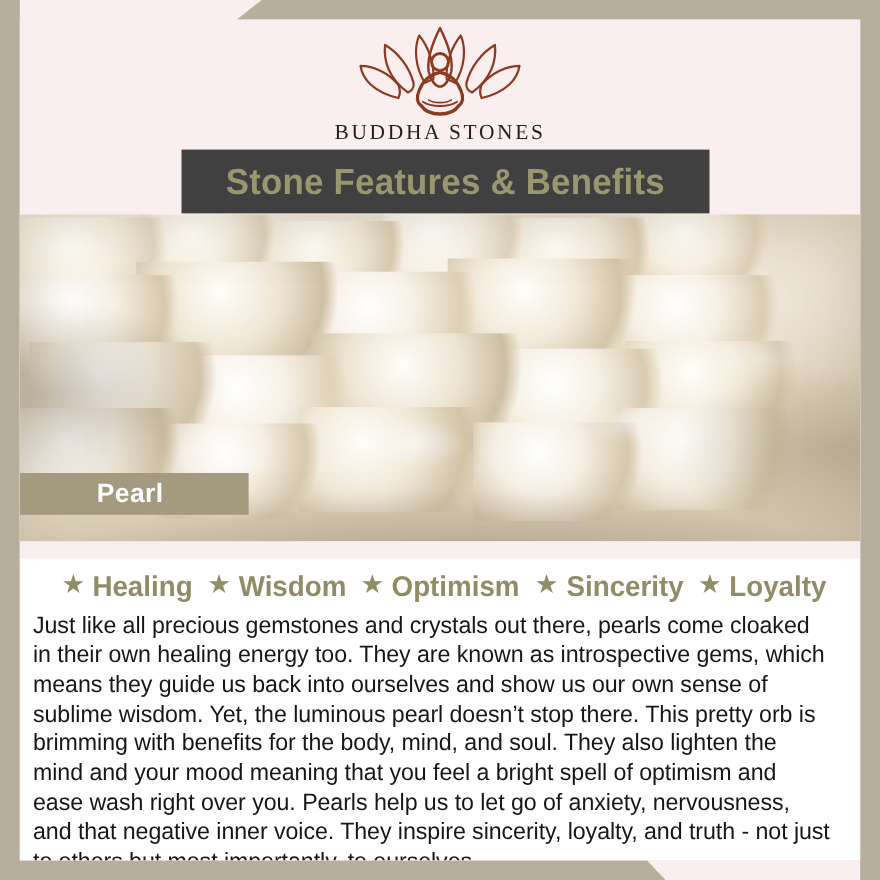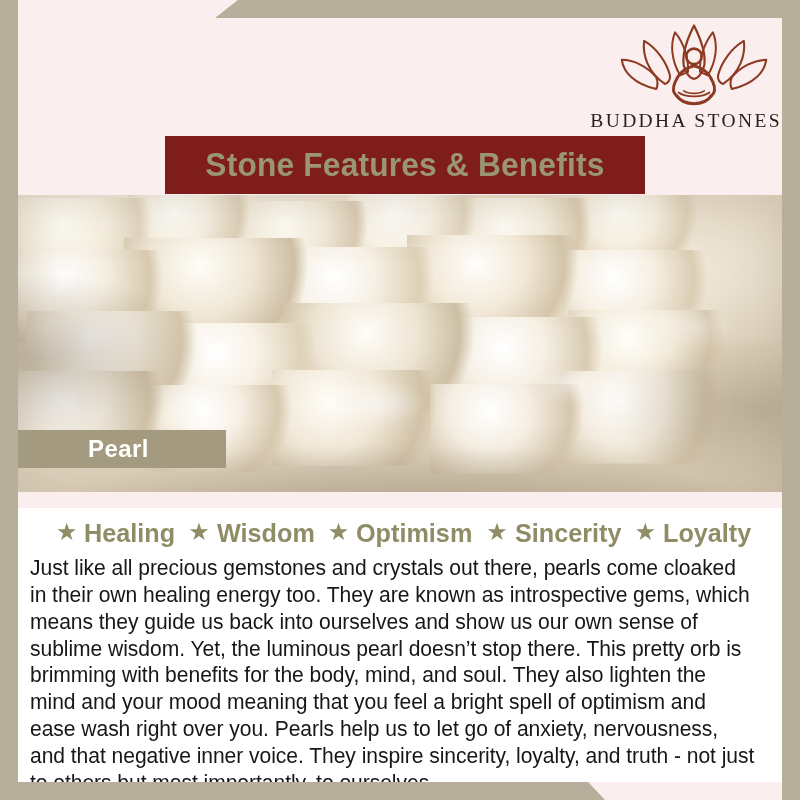--- a/index.html
+++ b/index.html
@@ -69,21 +69,21 @@
 
   
   .brand {
     position: absolute;
     left: 0;
     right: 0;
     top: 4px;
     height: 122px;
     display: flex;
     flex-direction: column;
-    align-items: flex-end;
+    align-items: center;
     justify-content: flex-start;
   }
   .brand-mark {
     width: 176px;
     height: 86px;
     display: block;
   }
   .brand-name {
     margin-top: 2px;
     font-family: "Liberation Serif", serif;
@@ -93,21 +93,21 @@
     white-space: nowrap;
   }
 
   
   .title-banner {
     position: absolute;
     left: 147px;
     top: 118px;
     width: 480px;
     height: 58px;
-    background: #7f1d1d;
+    background: #404040;
     display: flex;
     align-items: center;
     justify-content: center;
     z-index: 4;
   }
   .title-text {
     font-family: "Liberation Sans Narrow", "Liberation Sans", sans-serif;
     font-size: 33px;
     font-weight: bold;
     color: #9a9670;

